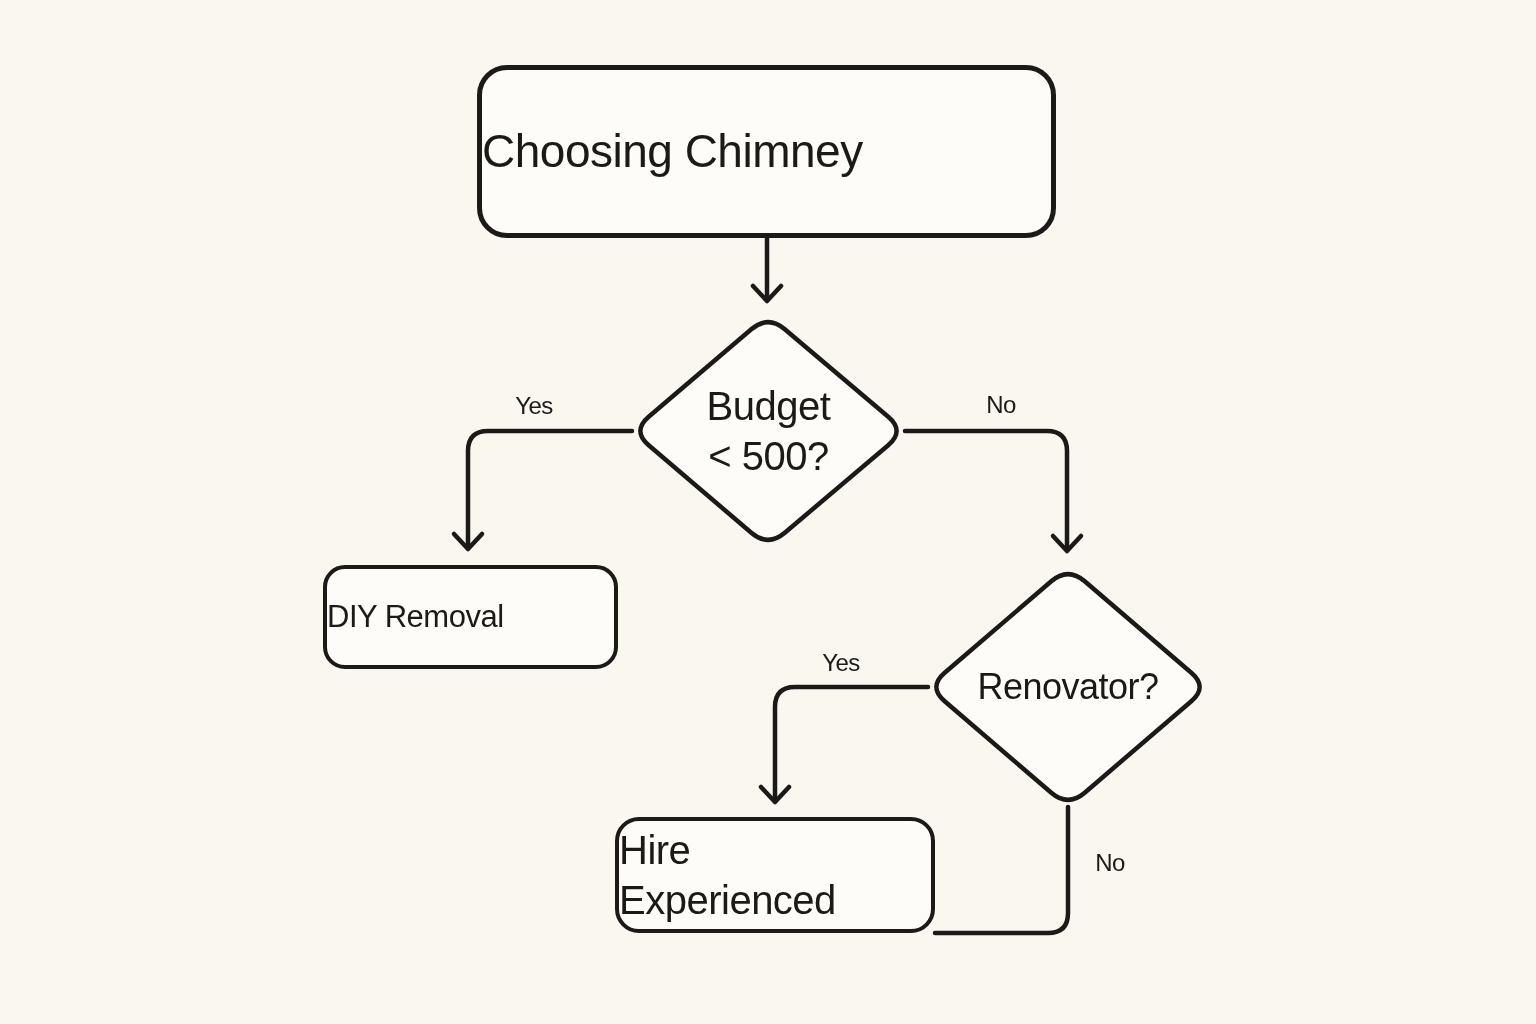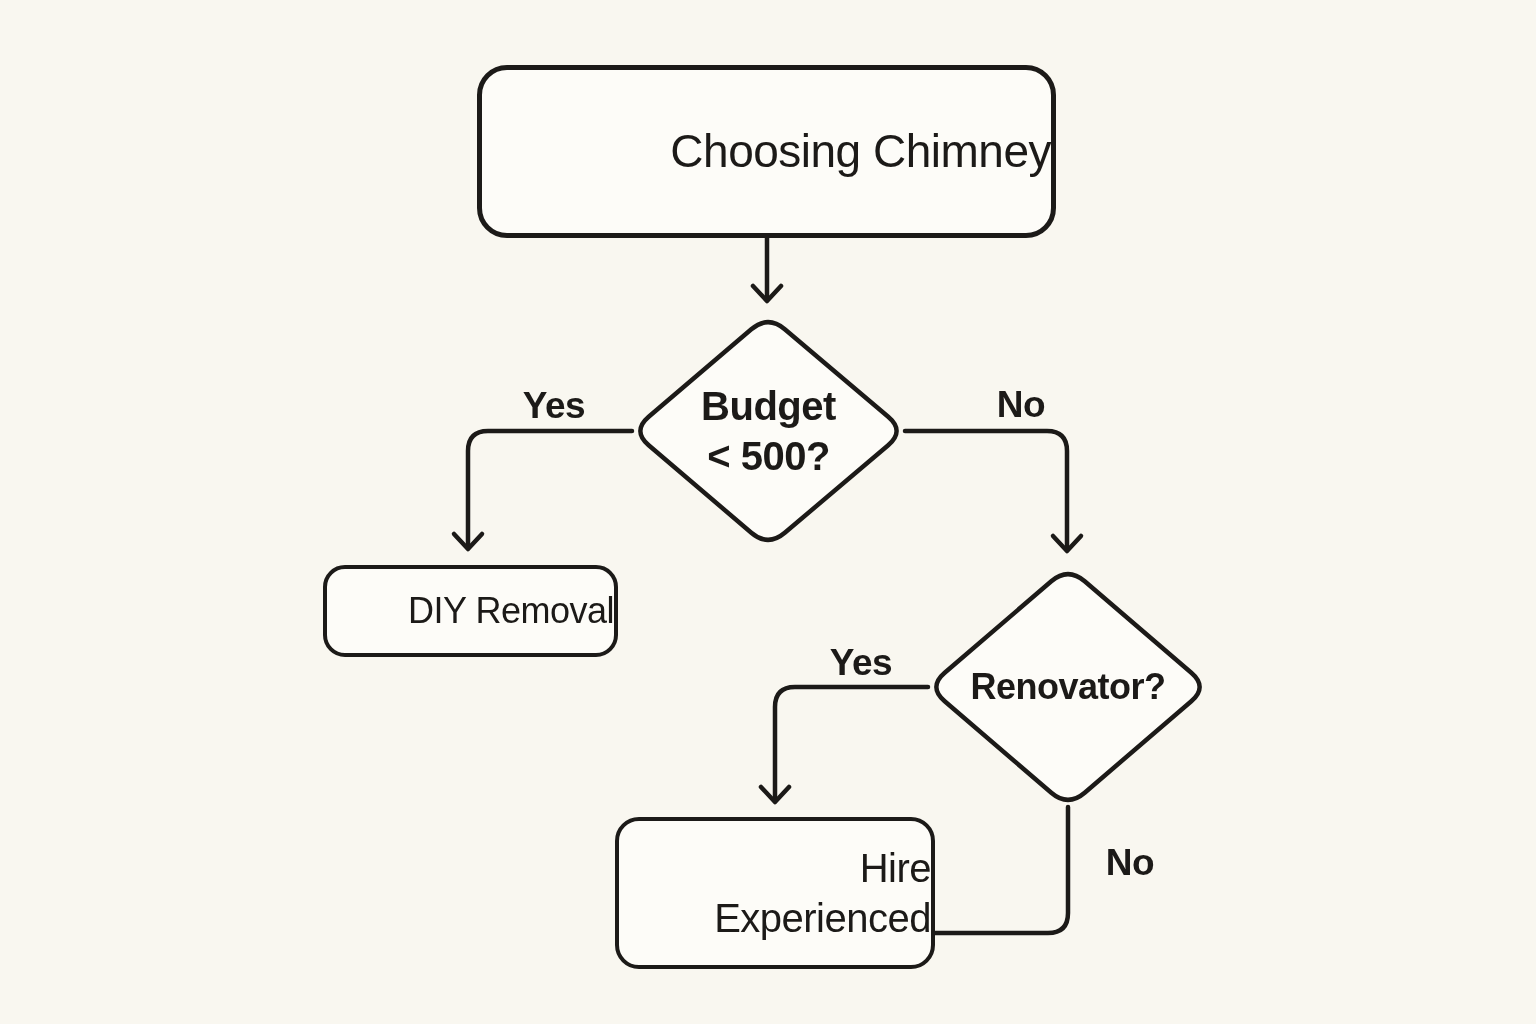--- a/index.html
+++ b/index.html
@@ -6,46 +6,46 @@
   body{background:#f9f7f0;}
   .stage{
     position:relative;width:1536px;height:1024px;overflow:hidden;
     background:#f9f7f0;color:#1c1a18;
     font-family:"Liberation Sans","DejaVu Sans",sans-serif;
   }
   .wires{position:absolute;left:0;top:0;}
   .node{
     position:absolute;box-sizing:border-box;
     background:#fdfcf8;border:4px solid #1c1a18;
-    display:flex;flex-direction:column;align-items:flex-end;justify-content:center;
+    display:flex;flex-direction:column;align-items:flex-start;justify-content:center;
     text-align:center;font-weight:500;letter-spacing:-0.5px;
   }
   .node-start{
     left:477px;top:65px;width:579px;height:173px;
     border-radius:30px;border-width:5px;
     font-size:46px;line-height:59px;
   }
   .node-diy{
-    left:323px;top:565px;width:295px;height:92px;
-    border-radius:22px;font-size:36px;
+    left:323px;top:565px;width:295px;height:104px;
+    border-radius:22px;font-size:31px;
   }
   .node-hire{
-    left:615px;top:817px;width:320px;height:152px;
+    left:615px;top:817px;width:320px;height:116px;
     border-radius:24px;font-size:40px;line-height:50px;
   }
   .decision-label{
     position:absolute;display:flex;flex-direction:column;
     align-items:center;justify-content:center;text-align:center;
-    font-weight:700;letter-spacing:-0.5px;pointer-events:none;
+    font-weight:400;letter-spacing:-0.5px;pointer-events:none;
   }
   .decision-budget-label{left:632px;top:315px;width:273px;height:232px;font-size:40px;line-height:50px;}
   .decision-renovator-label{left:928px;top:567px;width:280px;height:240px;font-size:36px;line-height:46px;}
   .edge-label{
     position:absolute;transform:translate(-50%,-50%);
-    font-size:37px;font-weight:700;letter-spacing:-0.5px;white-space:nowrap;margin-left:20px;
+    font-size:24px;font-weight:400;letter-spacing:-0.5px;white-space:nowrap;
   }
   .el-budget-yes{left:534px;top:406px;}
   .el-budget-no{left:1001px;top:405px;}
   .el-renovator-yes{left:841px;top:663px;}
   .el-renovator-no{left:1110px;top:863px;}
 </style>
 </head>
 <body>
 
 <div class="stage">

